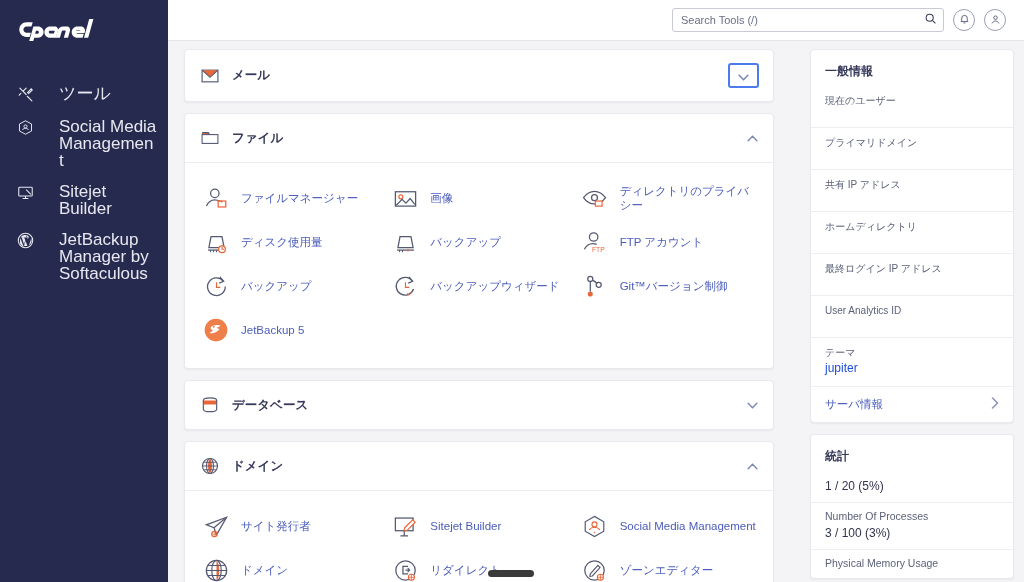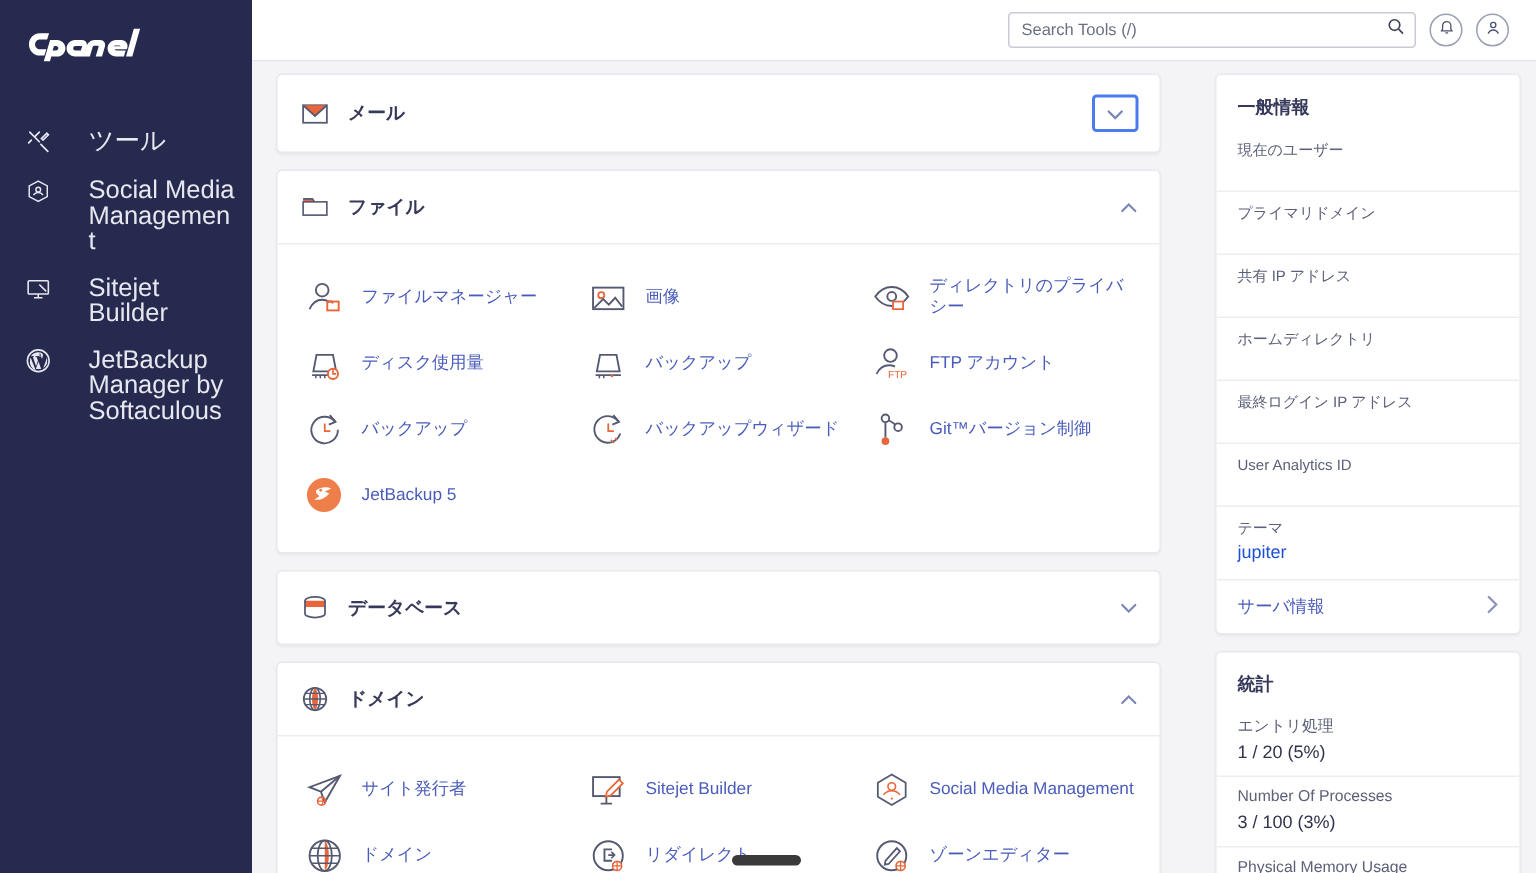--- a/index.html
+++ b/index.html
@@ -613,21 +613,20 @@
               <svg width="8" height="12" viewBox="0 0 8 12" fill="none" stroke="#8b93b8" stroke-width="1.5" stroke-linecap="round">
                 <path d="M1.5 1 6.5 6 1.5 11"></path>
               </svg>
             </span>
           </div>
         </div>
 
         <div class="panel">
           <div class="panel-title">統計</div>
           <div class="stat-row">
-            <div class="stat-label">エントリ処理</div>
             <div class="stat-value">1 / 20  (5%)</div>
           </div>
           <div class="stat-row">
             <div class="stat-label">Number Of Processes</div>
             <div class="stat-value">3 / 100  (3%)</div>
           </div>
           <div class="stat-row">
             <div class="stat-label">Physical Memory Usage</div>
 
           </div>

